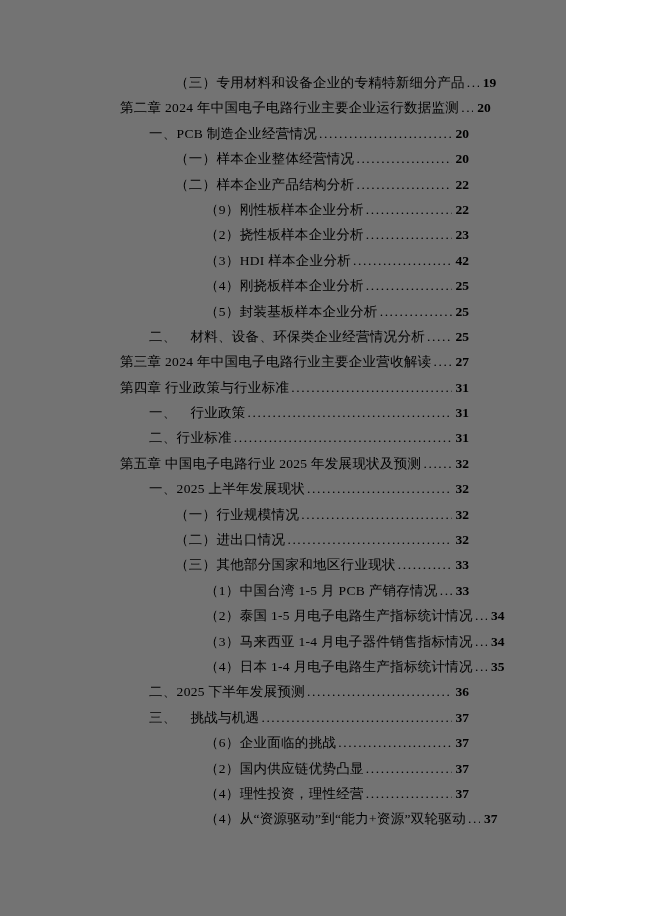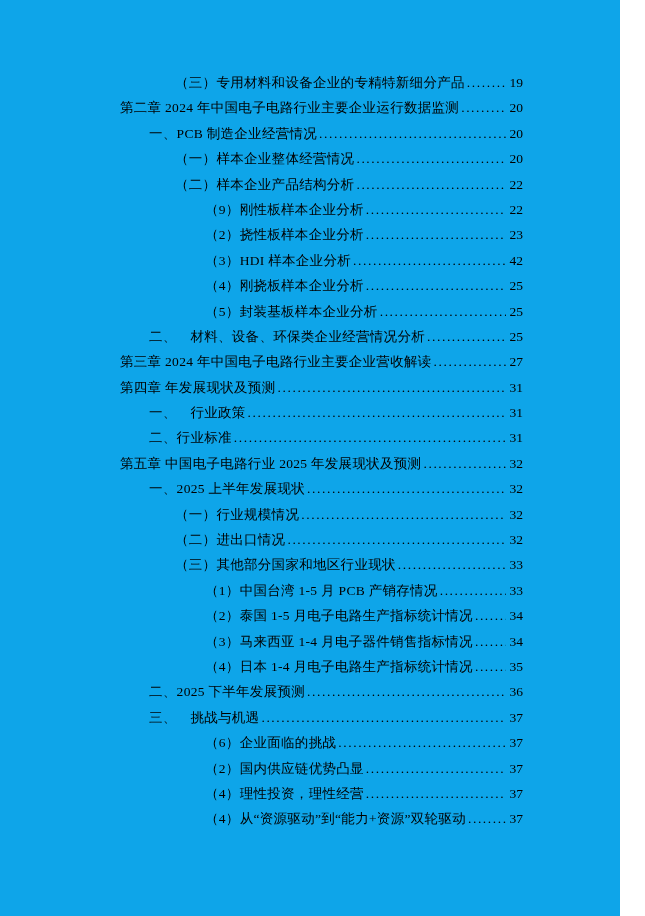--- a/index.html
+++ b/index.html
@@ -2,23 +2,23 @@
 <html><head>
 <meta charset="utf-8">
 <style>
   html, body {
     margin: 0;
     padding: 0;
     background: #ffffff;
   }
   .page {
     position: relative;
-    width: 620px;
+    width: 566px;
     height: 916px;
-    background: #0ea5e9;
+    background: #737373;
     color: #000000;
     font-family: "Liberation Serif", "DejaVu Serif", serif;
     overflow: hidden;
   }
   .toc {
     position: absolute;
     top: 70px;
     left: 120px;
     right: 97px;
   }
@@ -44,20 +44,21 @@
     overflow: hidden;
     white-space: nowrap;
     letter-spacing: 1.6px;
     margin-left: 2px;
     margin-right: 4px;
     min-width: 12px;
   }
   .toc-page {
     flex: none;
     font-size: 13.5px;
+    font-weight: bold;
   }
 </style>
 </head>
 <body>
 
 <div class="page">
   <div class="toc" id="toc">
       <div class="toc-row level-3">
         <span class="toc-label">（三）专用材料和设备企业的专精特新细分产品</span>
         <span class="toc-leader">................................................................................................................................................................</span>
@@ -112,21 +113,21 @@
         <span class="toc-label">二、　材料、设备、环保类企业经营情况分析</span>
         <span class="toc-leader">................................................................................................................................................................</span>
         <span class="toc-page">25</span>
       </div>
       <div class="toc-row level-1">
         <span class="toc-label">第三章 2024 年中国电子电路行业主要企业营收解读</span>
         <span class="toc-leader">................................................................................................................................................................</span>
         <span class="toc-page">27</span>
       </div>
       <div class="toc-row level-1">
-        <span class="toc-label">第四章 年发展现状及预测</span>
+        <span class="toc-label">第四章 行业政策与行业标准</span>
         <span class="toc-leader">................................................................................................................................................................</span>
         <span class="toc-page">31</span>
       </div>
       <div class="toc-row level-2">
         <span class="toc-label">一、　行业政策</span>
         <span class="toc-leader">................................................................................................................................................................</span>
         <span class="toc-page">31</span>
       </div>
       <div class="toc-row level-2">
         <span class="toc-label">二、行业标准</span>

